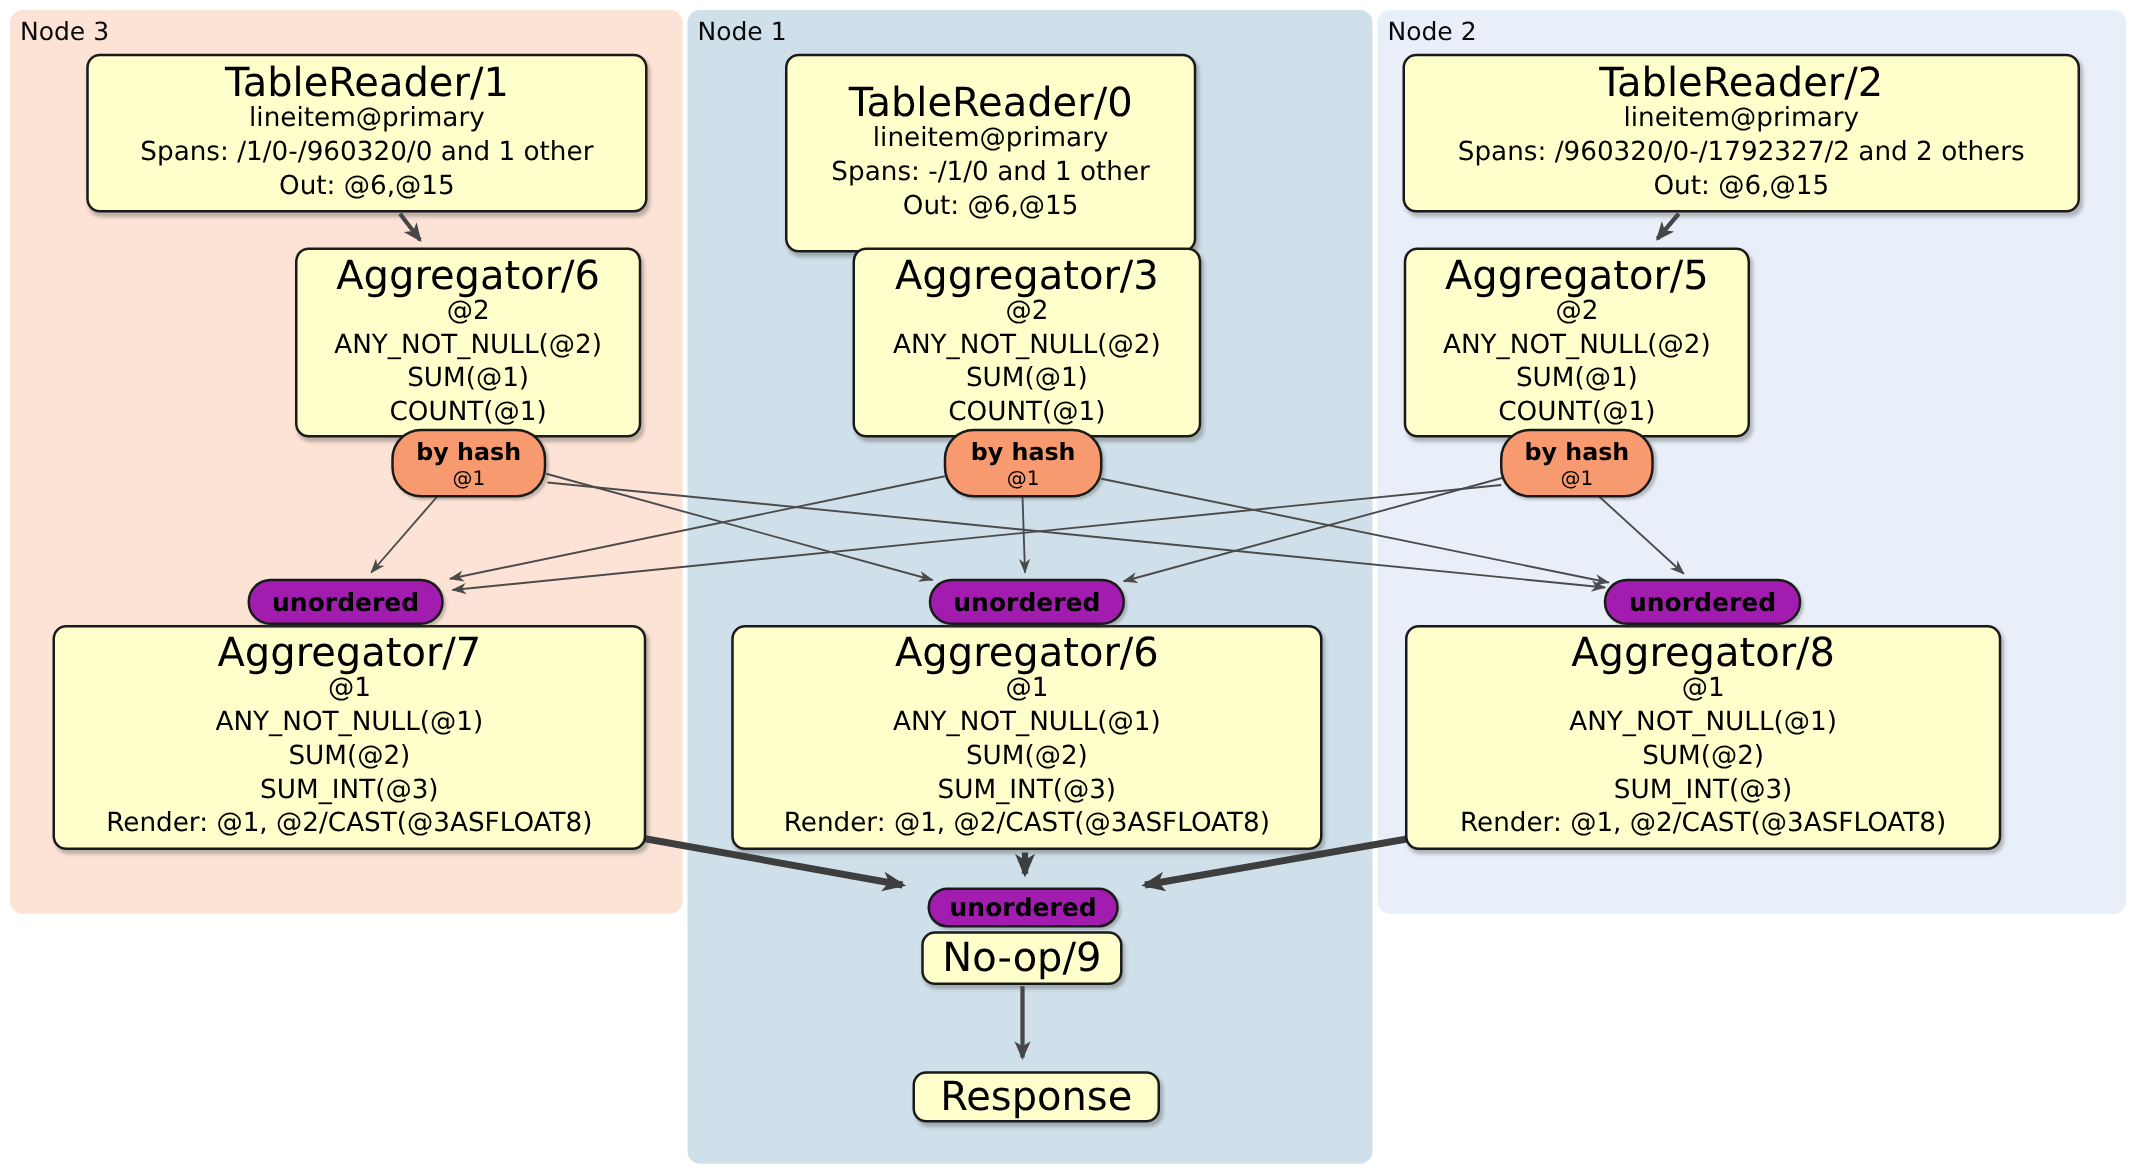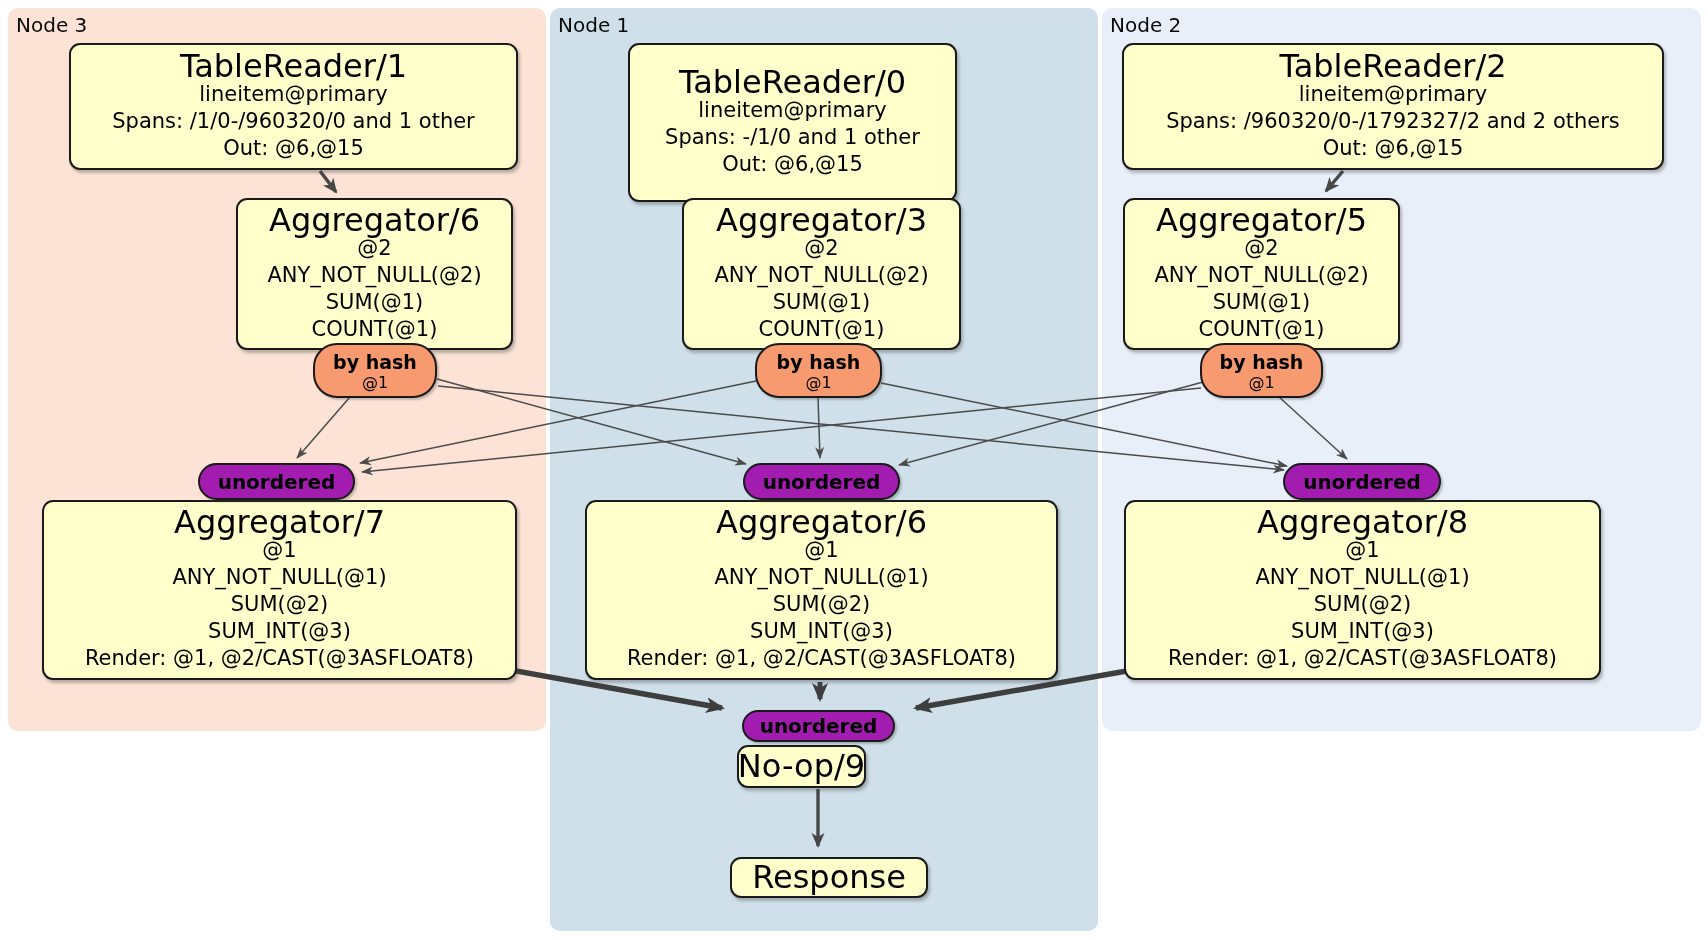--- a/index.html
+++ b/index.html
@@ -166,20 +166,20 @@
     <div class="ln">@1</div>
     <div class="ln">ANY_NOT_NULL(@1)</div>
     <div class="ln">SUM(@2)</div>
     <div class="ln">SUM_INT(@3)</div>
     <div class="ln">Render: @1, @2/CAST(@3ASFLOAT8)</div>
   </div>
 
   <div class="unord" style="left:742px;top:710px;width:153px;height:32px;">
     <span>unordered</span>
   </div>
-  <div class="pbox" style="left:737px;top:745px;width:129px;height:43px;">
+  <div class="pbox" style="left:737px;top:745px;width:161px;height:43px;">
     <div class="ttl">No-op/9</div>
   </div>
   <div class="pbox" style="left:730px;top:857px;width:198px;height:41px;">
     <div class="ttl">Response</div>
   </div>
 
 </div>
 
 </body></html>

